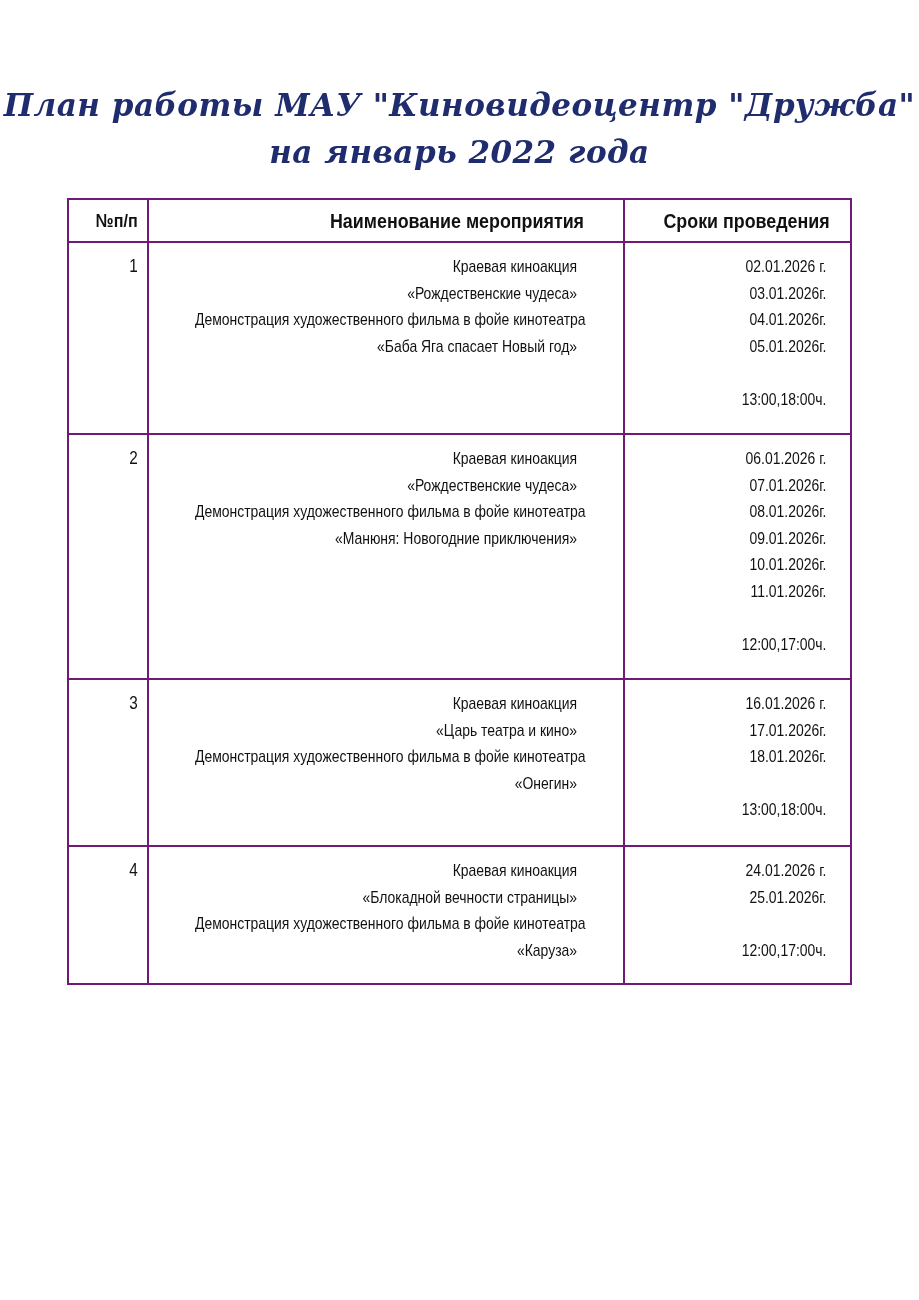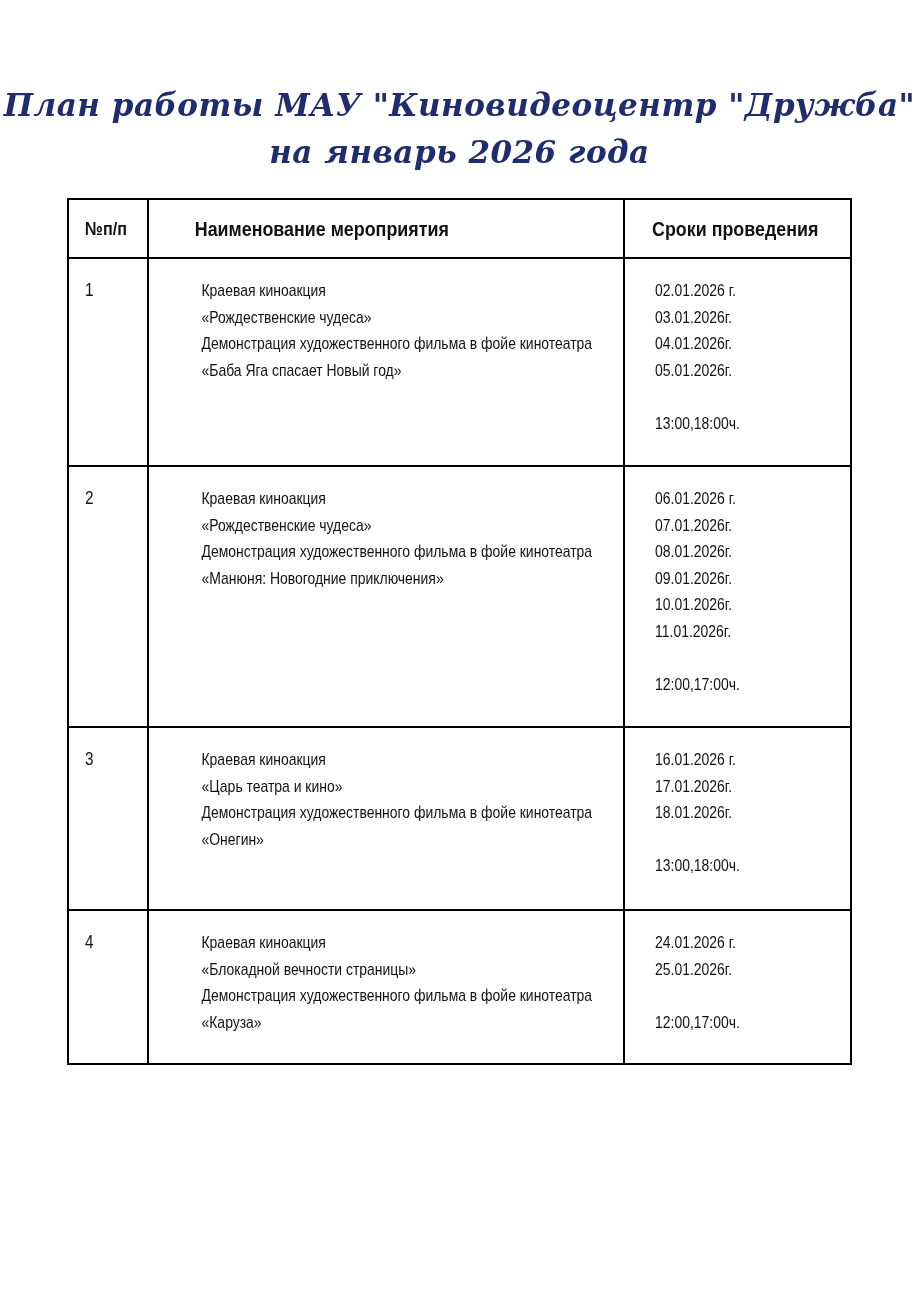--- a/index.html
+++ b/index.html
@@ -39,24 +39,24 @@
     width: 783px;
     margin-left: 67px;
     margin-top: 22px;
   }
   table.schedule col.c-num   { width: 80px;  }
   table.schedule col.c-name  { width: 476px; }
   table.schedule col.c-dates { width: 227px; }
 
   table.schedule th,
   table.schedule td {
-    border: 2px solid #000000;
-    padding: 12px;
+    border: 2px solid #701a75;
+    padding: 4px;
     vertical-align: top;
-    text-align: left;
+    text-align: right;
     overflow: hidden;
   }
   table.schedule thead th {
     height: 33px;
     vertical-align: middle;
     font-weight: 700;
   }
   .hline {
     font-size: 21px;
     line-height: 22px;
@@ -88,21 +88,21 @@
     transform-origin: 50% 50%;
   }
 </style>
 </head>
 <body>
 
 <div class="doc">
 
   <div class="title-wrap">
     <div class="title-line">План работы МАУ "Киновидеоцентр "Дружба"</div>
-    <div class="title-line">на январь 2026 года</div>
+    <div class="title-line">на январь 2022 года</div>
   </div>
 
   <table class="schedule">
     <colgroup>
       <col class="c-num">
       <col class="c-name">
       <col class="c-dates">
     </colgroup>
     <thead>
       <tr>

